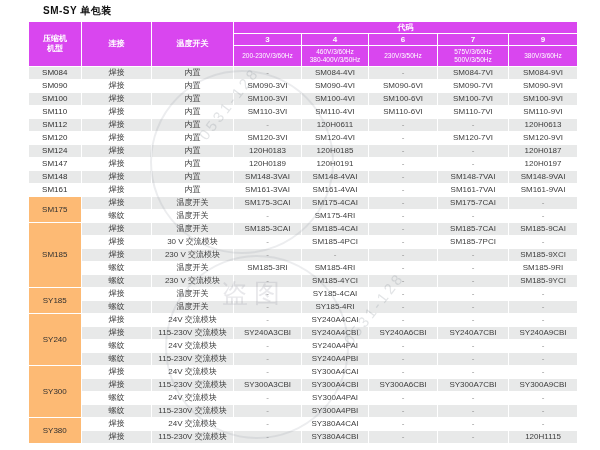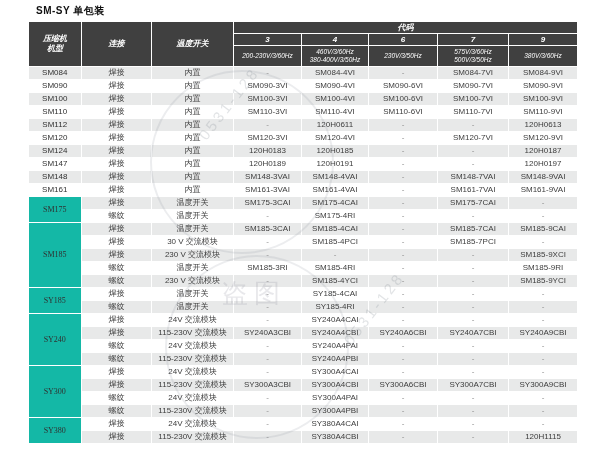--- a/index.html
+++ b/index.html
@@ -1,49 +1,49 @@
 <!DOCTYPE html>
 <html><head>
 <meta charset="utf-8">
 <style>
   html,body { margin:0; padding:0; }
   .screen {
     position:relative; width:600px; height:450px; background:#ffffff;
     overflow:hidden; font-family:"Liberation Sans","DejaVu Sans",sans-serif;
   }
   .page-title {
-    position:absolute; left:36px; top:4px; font-size:10px; font-weight:bold;
+    position:absolute; left:43px; top:4px; font-size:10px; font-weight:bold;
     color:#111; letter-spacing:0.5px; white-space:nowrap;
   }
   table.spec {
     position:absolute; left:28px; top:21px; width:549px;
     border-collapse:collapse; table-layout:fixed;
   }
   table.spec th, table.spec td {
     padding:0; margin:0; text-align:center; vertical-align:middle;
     overflow:hidden; white-space:nowrap;
   }
   thead th {
-    background:#404040; color:#ffffff; font-weight:bold; font-size:8px;
-    border:1px solid rgba(255,255,255,0.65); line-height:11px;font-style:italic;
+    background:#d946ef; color:#ffffff; font-weight:bold; font-size:8px;
+    border:1px solid rgba(255,255,255,0.65); line-height:11px;
   }
   thead tr.code-label-row th { height:11px; }
   thead tr.code-num-row th { height:11px; font-weight:bold; }
   thead tr.voltage-row th {
     height:20px; font-size:6.5px; font-weight:normal; line-height:8px;
     white-space:pre-line;
   }
   thead th.span-head { white-space:pre-line; line-height:10px; font-size:8px; }
   tbody td {
     height:12px; font-size:8px; line-height:12px; color:#3c3c3c;
     border-right:1px solid #ffffff; border-bottom:1px solid #ffffff;
   }
   tbody td.gray  { background:#e8e9e9; }
   tbody td.white { background:#ffffff; }
-  tbody td.merged { background:#14b8a6;font-family:Liberation Serif, serif; }
+  tbody td.merged { background:#fdba74; }
   tbody td.model-cell { color:#303030;text-align:center; }
   tbody td.dash { color:#8f8f8f; }
   
   .wm { position:absolute; pointer-events:none; color:rgba(125,130,142,0.22); }
   .wm-company { left:85px; top:193px; width:420px; text-align:center;
     font-size:24px; letter-spacing:5px; white-space:nowrap; }
   .wm-phone1 { left:185px; top:95px; font-size:15px; letter-spacing:3px;
     transform:rotate(-52deg); }
   .wm-phone2 { left:330px; top:300px; font-size:15px; letter-spacing:3px;
     transform:rotate(-52deg); }

